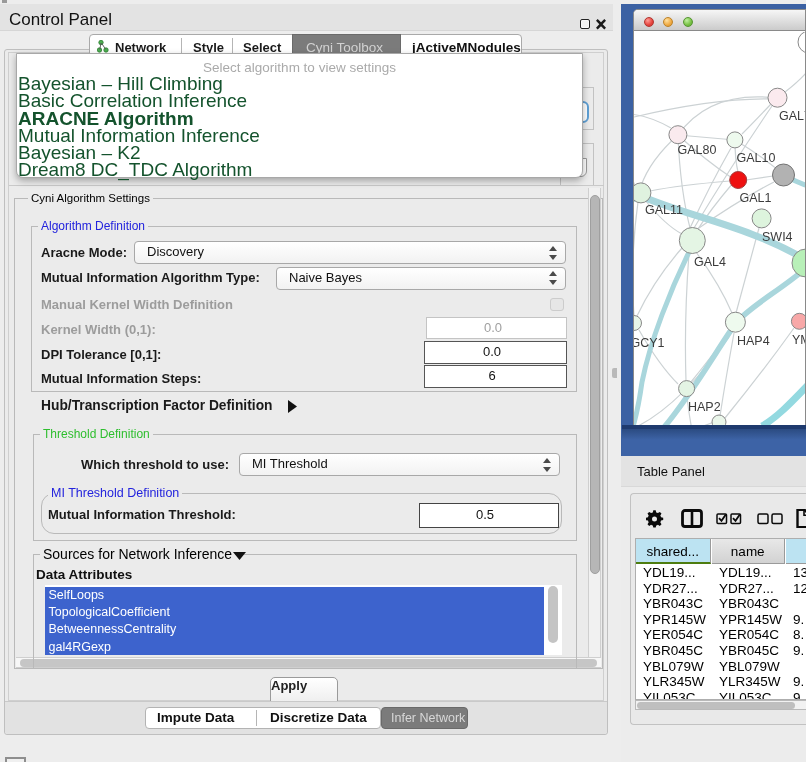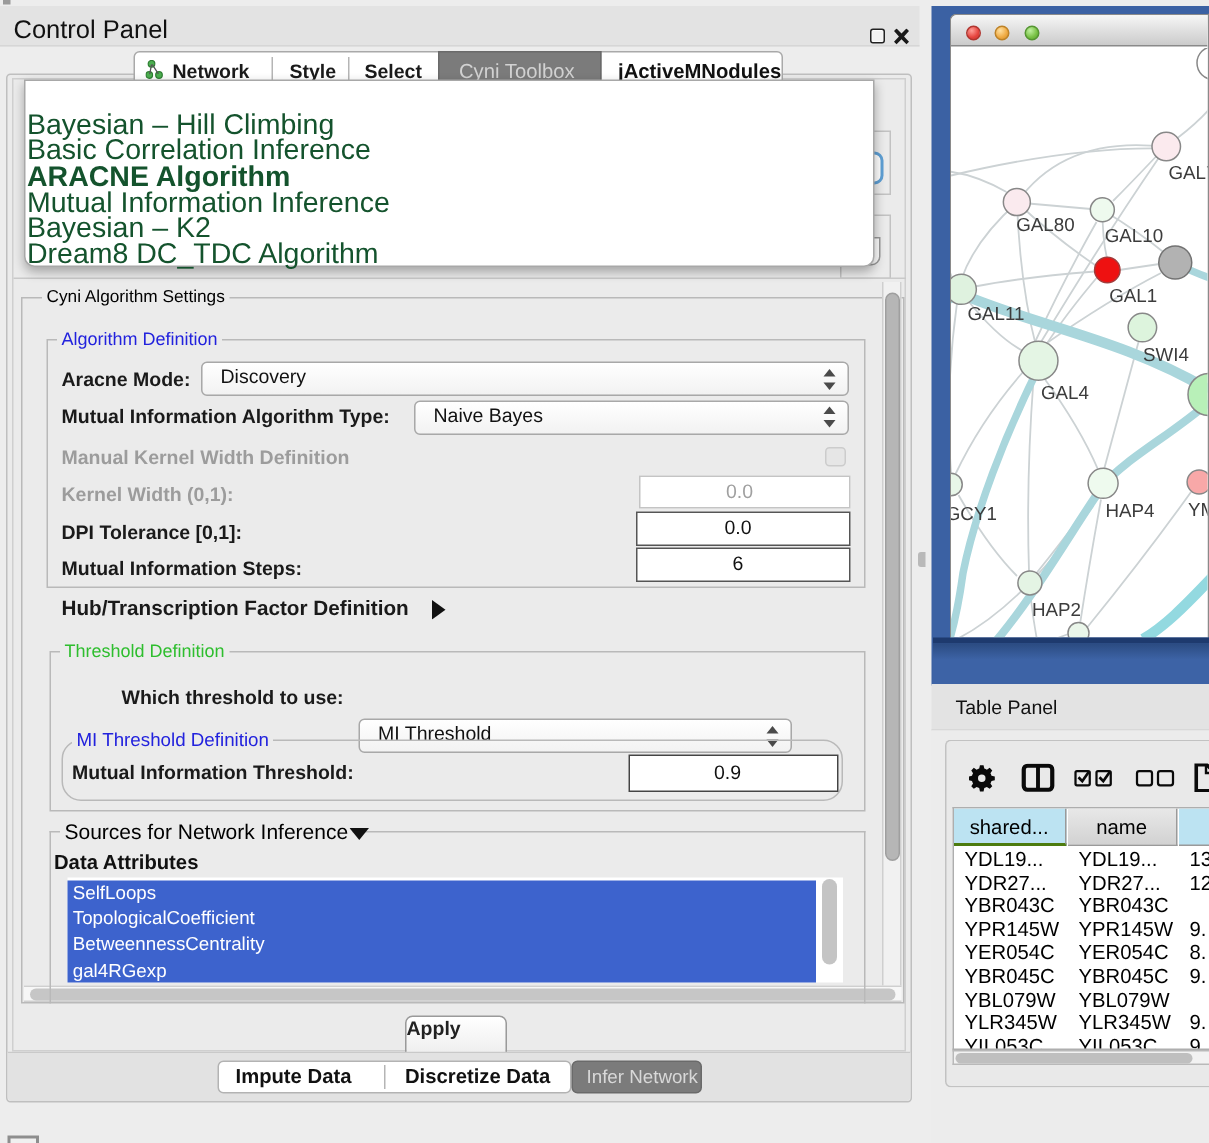--- a/index.html
+++ b/index.html
@@ -88,29 +88,29 @@
 
 <div class="abs" style="left:41px;top:398px;font-size:13.8px;font-weight:bold;color:#1a1a1a;">Hub/Transcription Factor Definition</div>
 <svg class="abs" style="left:287px;top:400px;" width="11" height="13" viewBox="0 0 11 13">
     <path d="M1 0 L10 6.5 L1 13 Z" fill="#111"></path>
   </svg>
 
 <div class="tb" style="left:33px;top:434px;width:544px;height:107px;">
     <span style="color:#2ebe2e;">Threshold Definition</span>
   </div>
 <div class="lbl" style="left:81px;top:456.5px;">Which threshold to use:</div>
-<div class="combo" style="left:239px;top:453px;width:289px;height:23px;margin-top:26px;">
+<div class="combo" style="left:239px;top:453px;width:321px;height:23px;">
     <span class="ct">MI Threshold</span>
     <span class="stp"></span>
   </div>
 <div class="tb" style="left:41px;top:493px;width:521px;height:41px;border-radius:13px;">
     <span style="color:#2222dd;font-size:12.5px;">MI Threshold Definition</span>
   </div>
 <div class="lbl" style="left:48px;top:506.5px;">Mutual Information Threshold:</div>
-<div class="fld" style="left:419px;top:503px;width:140px;height:25px;border:1.5px solid #444;color:#111;line-height:22px;padding-right:8px;">0.9</div>
+<div class="fld" style="left:419px;top:503px;width:140px;height:25px;border:1.5px solid #444;color:#111;line-height:22px;padding-right:8px;">0.5</div>
 
 <div class="tb" style="left:33px;top:554px;width:544px;height:115px;border-bottom:none;">
     <span style="font-size:14px;font-weight:normal;">Sources for Network Inference</span>
   </div>
 <svg class="abs" style="left:233px;top:551px;" width="13" height="9" viewBox="0 0 13 9">
     <path d="M0 1 L13 1 L6.5 9 Z" fill="#111"></path>
   </svg>
 <div class="abs" style="left:36px;top:567px;font-size:13.5px;font-weight:bold;color:#111;">Data Attributes</div>
 <div class="abs" style="left:45px;top:585px;width:517px;height:70px;background:#fff;"></div>
 <div class="abs" style="left:45px;top:587px;width:499px;height:68px;background:#3d63cd;color:#fff;font-size:12.5px;line-height:17.2px;padding-left:3.5px;">SelfLoops<br>TopologicalCoefficient<br>BetweennessCentrality<br>gal4RGexp</div>
@@ -120,20 +120,21 @@
 
 <div class="abs" style="left:5px;top:701px;width:602px;height:33px;background:#e2e2e2;border-top:1px solid #c9c9c9;border-radius:0 0 3px 3px;"></div>
 <div class="abs" style="left:145px;top:707px;width:236px;height:22px;background:#fff;border:1px solid #b3b3b3;border-radius:4px;"></div>
 <div class="abs" style="left:256px;top:710px;width:1px;height:16px;background:#b5b5b5;"></div>
 <div class="abs" style="left:381px;top:707px;width:87px;height:22px;background:#7b7b7b;border:1px solid #6a6a6a;border-radius:4px;"></div>
 <div class="abs" style="left:157px;top:710px;font-size:13.5px;font-weight:bold;color:#111;">Impute Data</div>
 <div class="abs" style="left:270px;top:710px;font-size:13.5px;font-weight:bold;color:#111;">Discretize Data</div>
 <div class="abs" style="left:391px;top:711px;font-size:12.5px;color:#d8d8d8;">Infer Network</div>
 
 <div class="abs" style="left:16px;top:53px;width:567px;height:125px;background:#fff;border:1px solid #a8a8a8;border-radius:0 0 7px 7px;box-shadow:0 3px 7px rgba(0,0,0,0.3);">
+  <div style="position:absolute;top:6px;left:0;width:100%;text-align:center;font-size:13.5px;color:#aaaaaa;">Select algorithm to view settings</div>
   <div style="position:absolute;top:21px;left:1px;font-size:19px;color:#14532d;line-height:17.3px;white-space:nowrap;">Bayesian – Hill Climbing<br>Basic Correlation Inference<br><b>ARACNE Algorithm</b><br>Mutual Information Inference<br>Bayesian – K2<br>Dream8 DC_TDC Algorithm</div>
 </div>
 
 <div class="abs" style="left:612px;top:368px;width:5px;height:10px;background:#b9b9b9;border-radius:2px 0 0 2px;"></div>
 
 <div class="abs" style="left:5px;top:757px;width:21px;height:10px;background:#f0f0f0;border:2px solid #8e8e8e;"></div>
 
 <div class="abs" style="left:621px;top:4px;width:185px;height:453px;background:#3b61a3;"></div>
 
 <div class="abs" style="left:633px;top:9px;width:173px;height:416px;border:1px solid #8a8a8a;border-bottom:none;border-radius:5px 0 0 0;background:#fff;overflow:hidden;">

